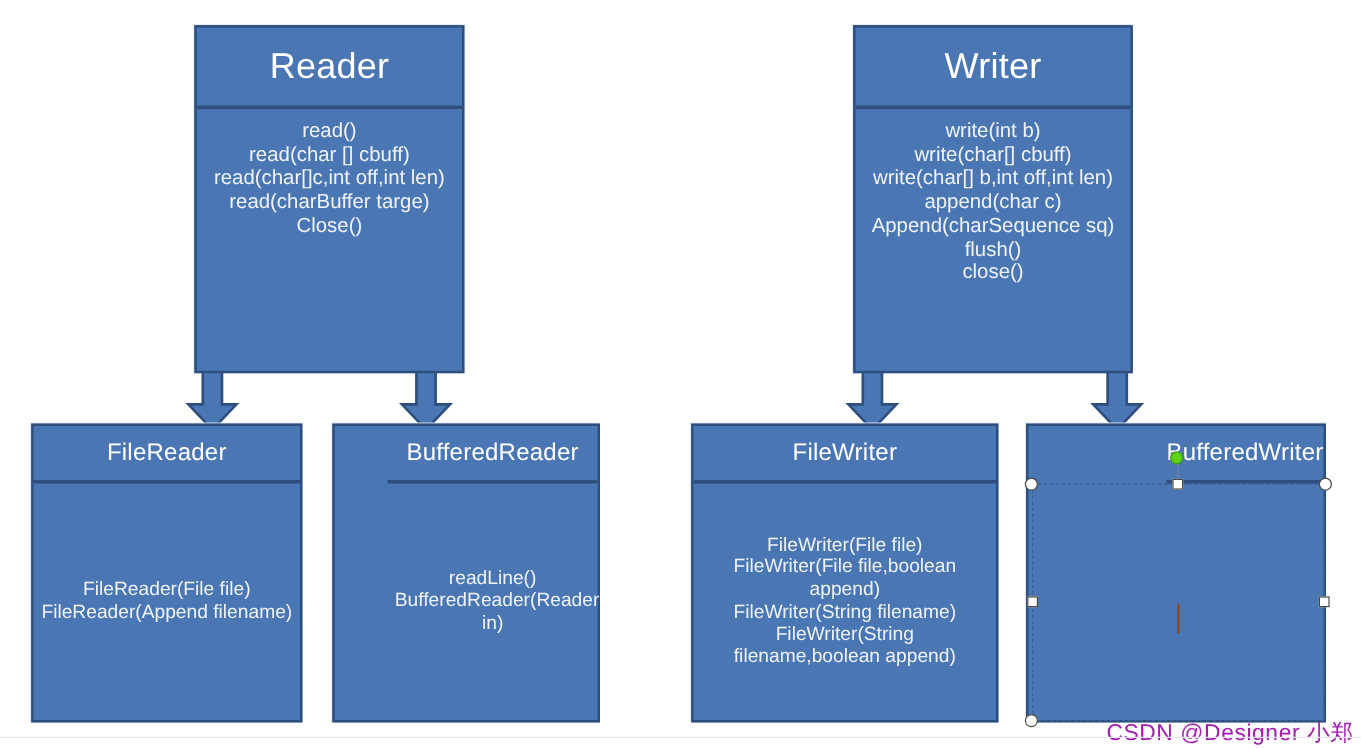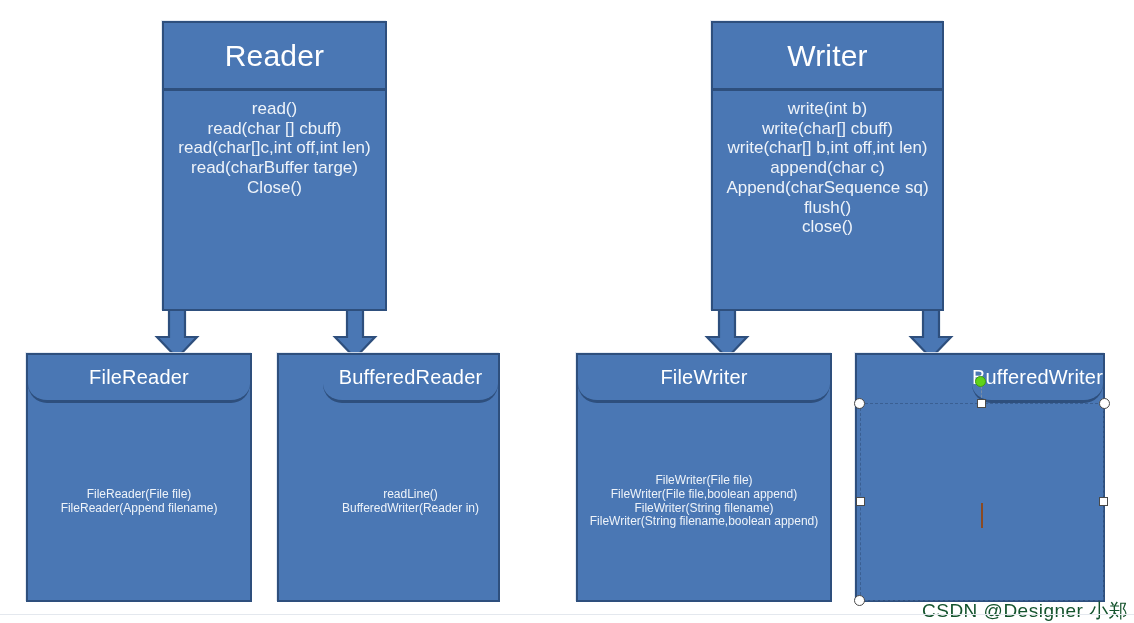--- a/index.html
+++ b/index.html
@@ -53,22 +53,22 @@
     line-height: 1.16;
     white-space: pre-line;
     width: 100%;
   }
 
   
   .super .uml-title { height: 68px; font-size: 30px; }
   .super .uml-members { font-size: 17px; }
   .super .uml-body { align-items: flex-start; padding-top: 8px; }
 
-  .sub .uml-title { height: 48px; font-size: 20px; border-radius: 19px; }
-  .sub .uml-members { font-size: 12px; }
+  .sub .uml-title { height: 48px; font-size: 20px; }
+  .sub .uml-members { font-size: 16px; }
 
   
   .arrow {
     position: absolute;
   }
   .arrow svg { display: block; }
 
   
   .sel-dash-h {
     position: absolute;
@@ -113,21 +113,21 @@
   }
   .text-caret {
     position: absolute;
     width: 2px;
     background: #8a4a23;
   }
 
   
   .watermark {
     position: absolute;
-    color: #14532d;
+    color: #a21caf;
     font-size: 19px;
     white-space: nowrap;
     letter-spacing: .5px;
   }
 
   
   .bottom-rule {
     position: absolute;
     left: 0;
     width: 1134px;
@@ -193,21 +193,21 @@
     <div class="uml-body">
       <div class="uml-members">FileReader(File file)
 FileReader(Append filename)</div>
     </div>
   </div>
 
   <div class="uml-box sub" style="left:277px; top:353px; width:223px; height:249px;padding-left:44px;">
     <div class="uml-title">BufferedReader</div>
     <div class="uml-body">
       <div class="uml-members">readLine()
-BufferedWriter(Reader in)</div>
+BufferedReader(Reader in)</div>
     </div>
   </div>
 
   <div class="uml-box sub" style="left:576px; top:353px; width:256px; height:249px;">
     <div class="uml-title">FileWriter</div>
     <div class="uml-body">
       <div class="uml-members">FileWriter(File file)
 FileWriter(File file,boolean append)
 FileWriter(String filename)
 FileWriter(String filename,boolean append)</div>

